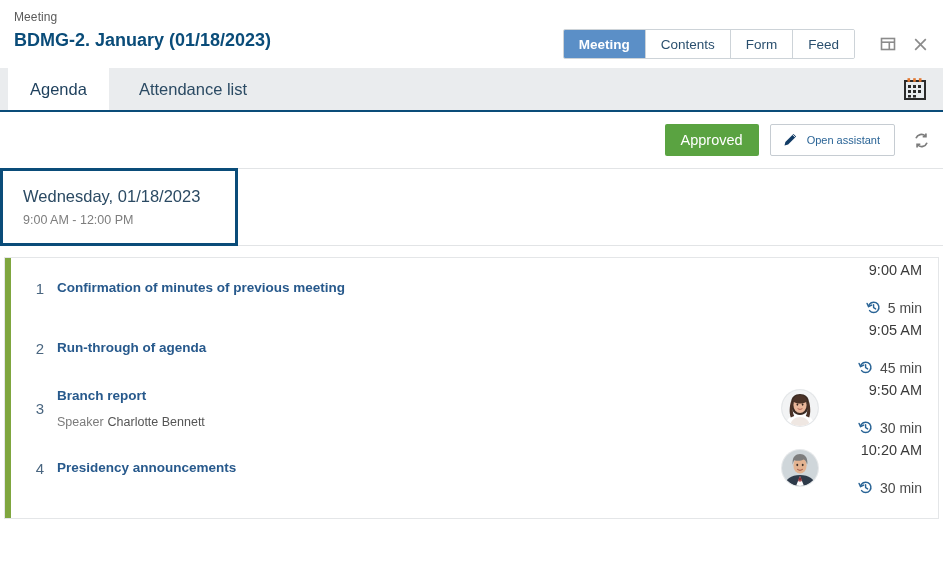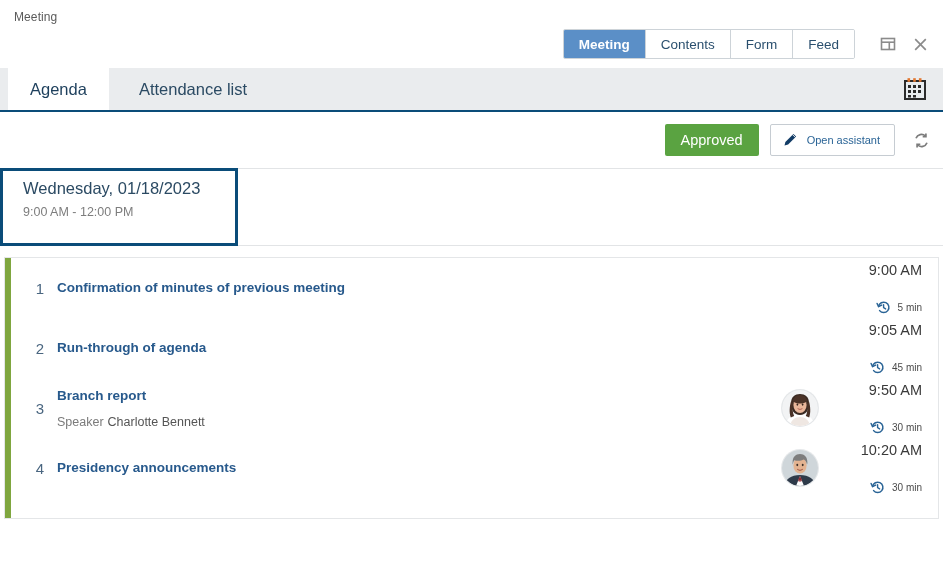--- a/index.html
+++ b/index.html
@@ -194,21 +194,21 @@
   }
   .date-card {
     position: absolute;
     left: 0;
     top: -1px;
     width: 238px;
     height: 78px;
     box-sizing: border-box;
     border: 3px solid #0a4c79;
     background: #ffffff;
-    padding: 6px 0 0 20px;
+    padding: 14px 0 0 20px;
     cursor: pointer;
   }
   .date-title {
     font-size: 16.5px;
     color: #2b4a63;
     line-height: 22px;
   }
   .date-range {
     font-size: 12.5px;
     color: #7d7d7d;
@@ -283,21 +283,21 @@
   .time-main {
     font-size: 14.5px;
     color: #3a3a3a;
     line-height: 19px;
   }
   .dur-line {
     display: flex;
     align-items: center;
     justify-content: flex-end;
     margin-top: 20px;
-    font-size: 10px;
+    font-size: 14px;
     color: #4a4a4a;
   }
   .dur-icon {
     margin-right: 7px;
     display: flex;
     align-items: center;
     color: #2a6496;
   }
 
   .bottom-blank {
@@ -319,20 +319,21 @@
   }
 </style>
 </head>
 <body>
 
 <div class="gray-gap"></div>
 
 <div class="header">
   <div class="header-left">
     <div class="app-kind">Meeting</div>
+    <div class="page-title">BDMG-2. January (01/18/2023)</div>
   </div>
 
   <div class="header-right">
     <div class="segmented">
       <div class="seg-item active">Meeting</div>
       <div class="seg-item">Contents</div>
       <div class="seg-item">Form</div>
       <div class="seg-item">Feed</div>
     </div>
     <div class="win-icons">

